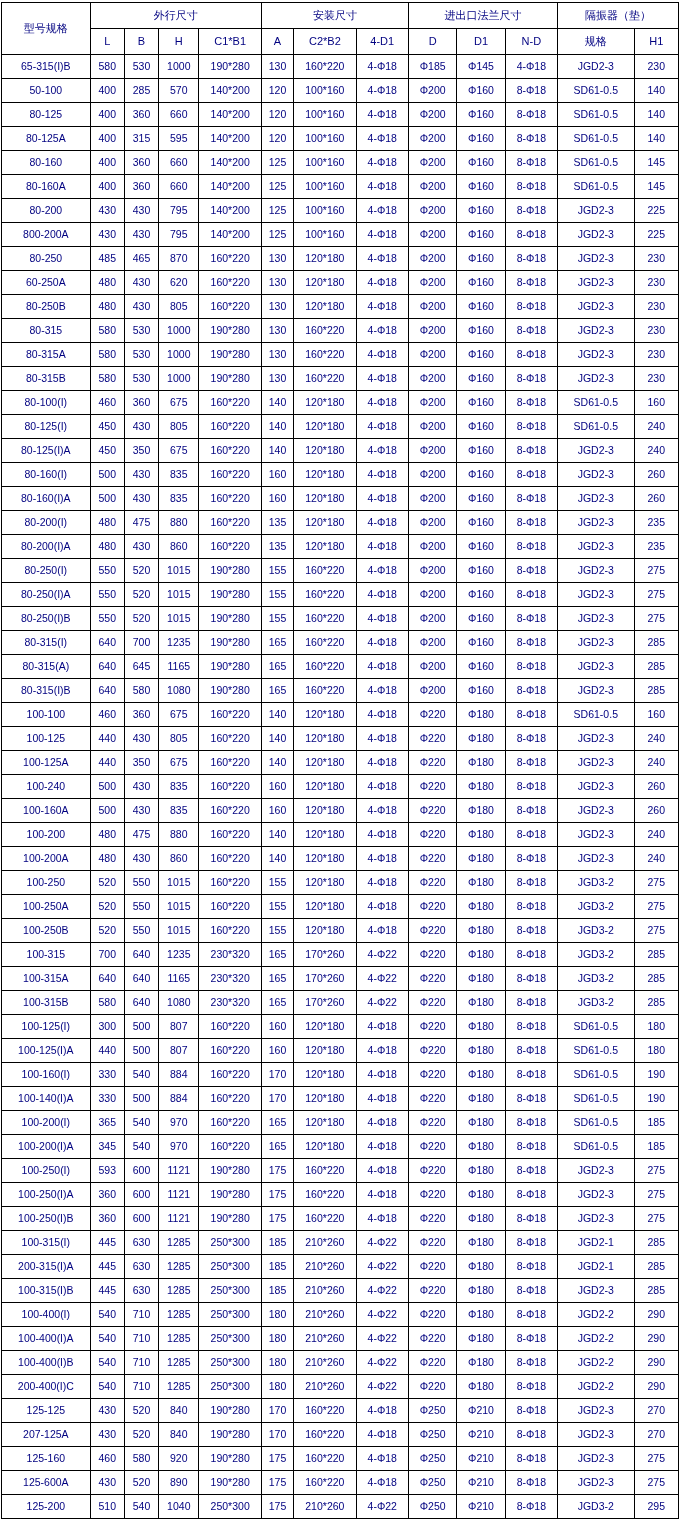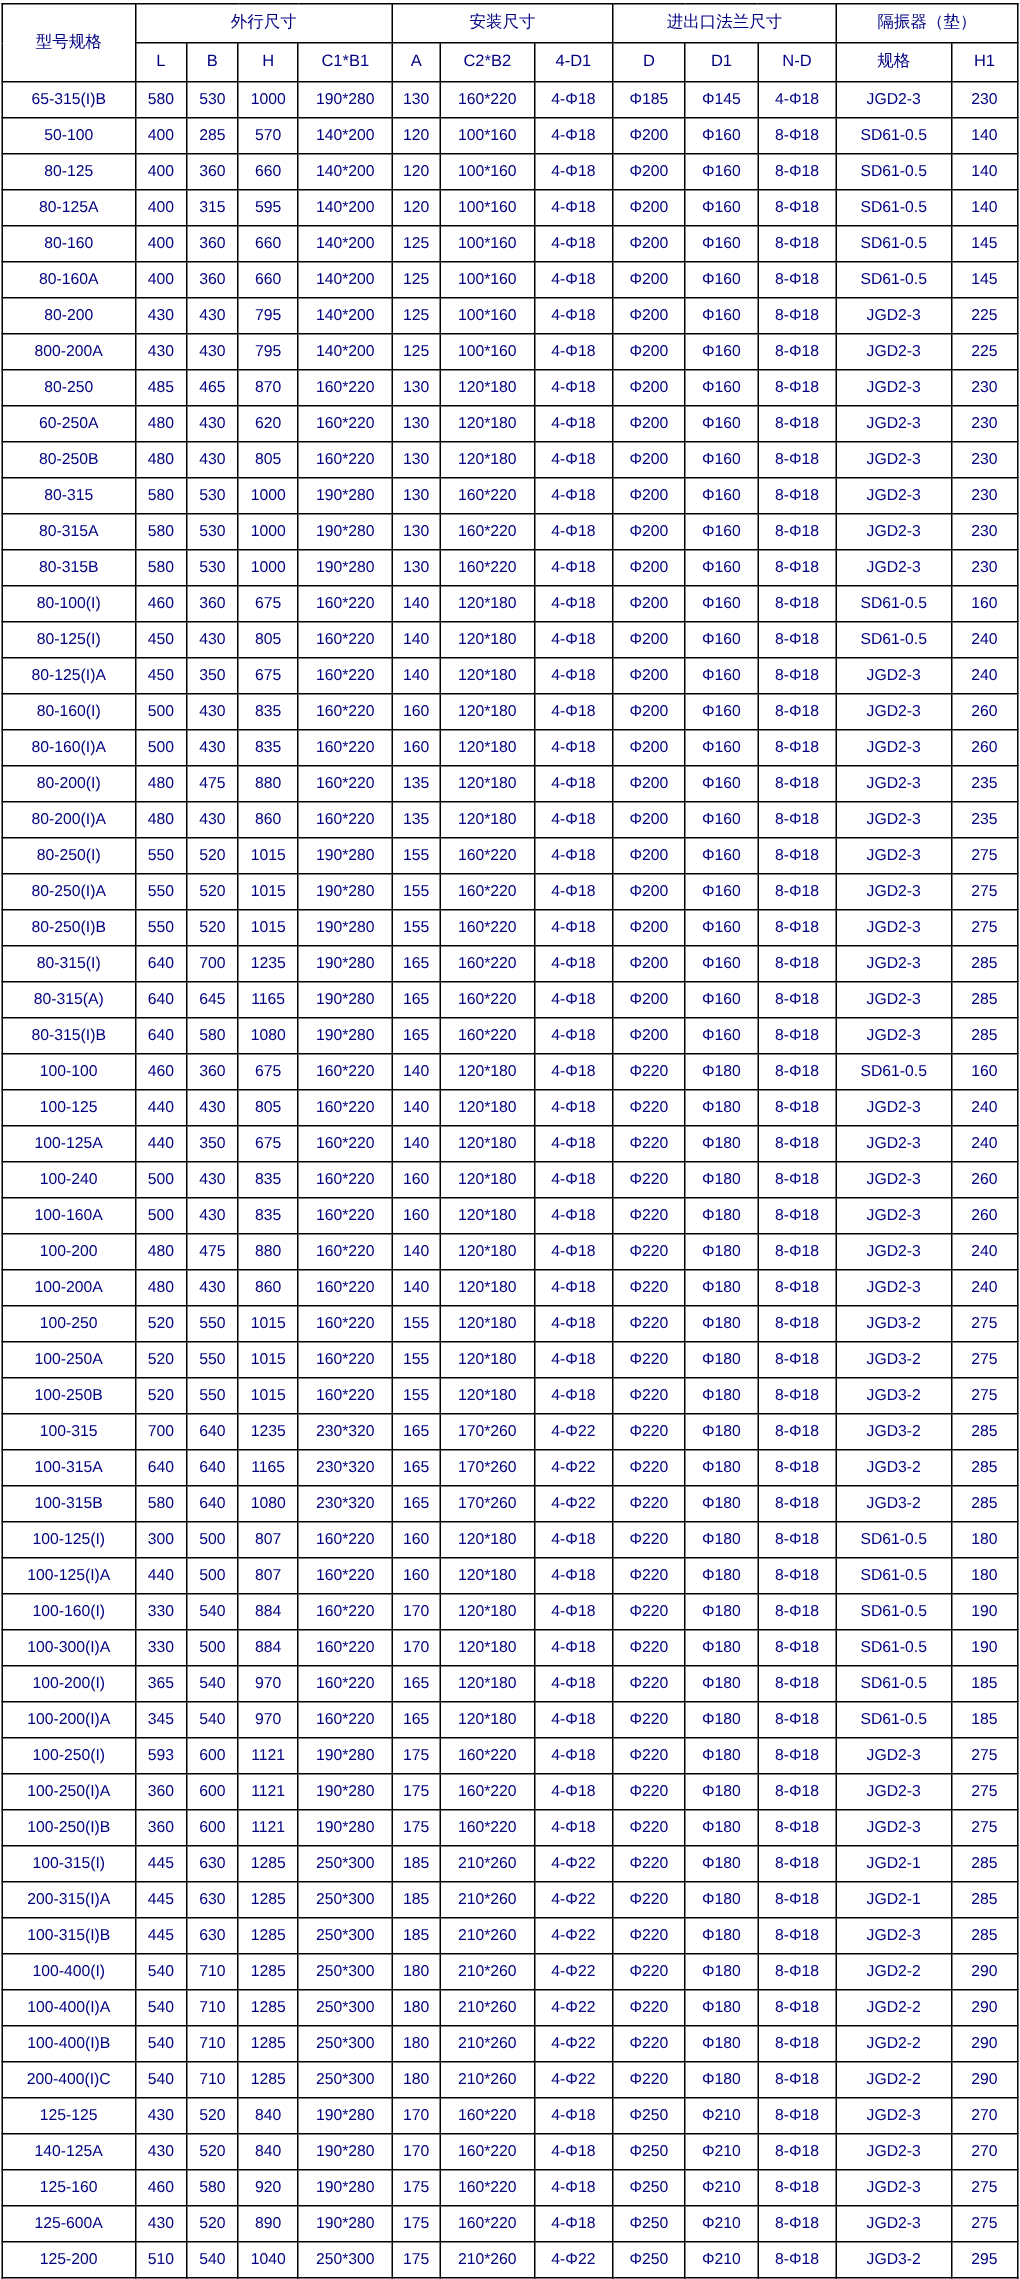--- a/index.html
+++ b/index.html
@@ -744,21 +744,21 @@
           <td>170</td>
           <td>120*180</td>
           <td>4-Φ18</td>
           <td>Φ220</td>
           <td>Φ180</td>
           <td>8-Φ18</td>
           <td>SD61-0.5</td>
           <td>190</td>
         </tr>
         <tr>
-          <td class="model">100-300(I)A</td>
+          <td class="model">100-140(I)A</td>
           <td>330</td>
           <td>500</td>
           <td>884</td>
           <td>160*220</td>
           <td>170</td>
           <td>120*180</td>
           <td>4-Φ18</td>
           <td>Φ220</td>
           <td>Φ180</td>
           <td>8-Φ18</td>
@@ -954,21 +954,21 @@
           <td>170</td>
           <td>160*220</td>
           <td>4-Φ18</td>
           <td>Φ250</td>
           <td>Φ210</td>
           <td>8-Φ18</td>
           <td>JGD2-3</td>
           <td>270</td>
         </tr>
         <tr>
-          <td class="model">140-125A</td>
+          <td class="model">207-125A</td>
           <td>430</td>
           <td>520</td>
           <td>840</td>
           <td>190*280</td>
           <td>170</td>
           <td>160*220</td>
           <td>4-Φ18</td>
           <td>Φ250</td>
           <td>Φ210</td>
           <td>8-Φ18</td>

